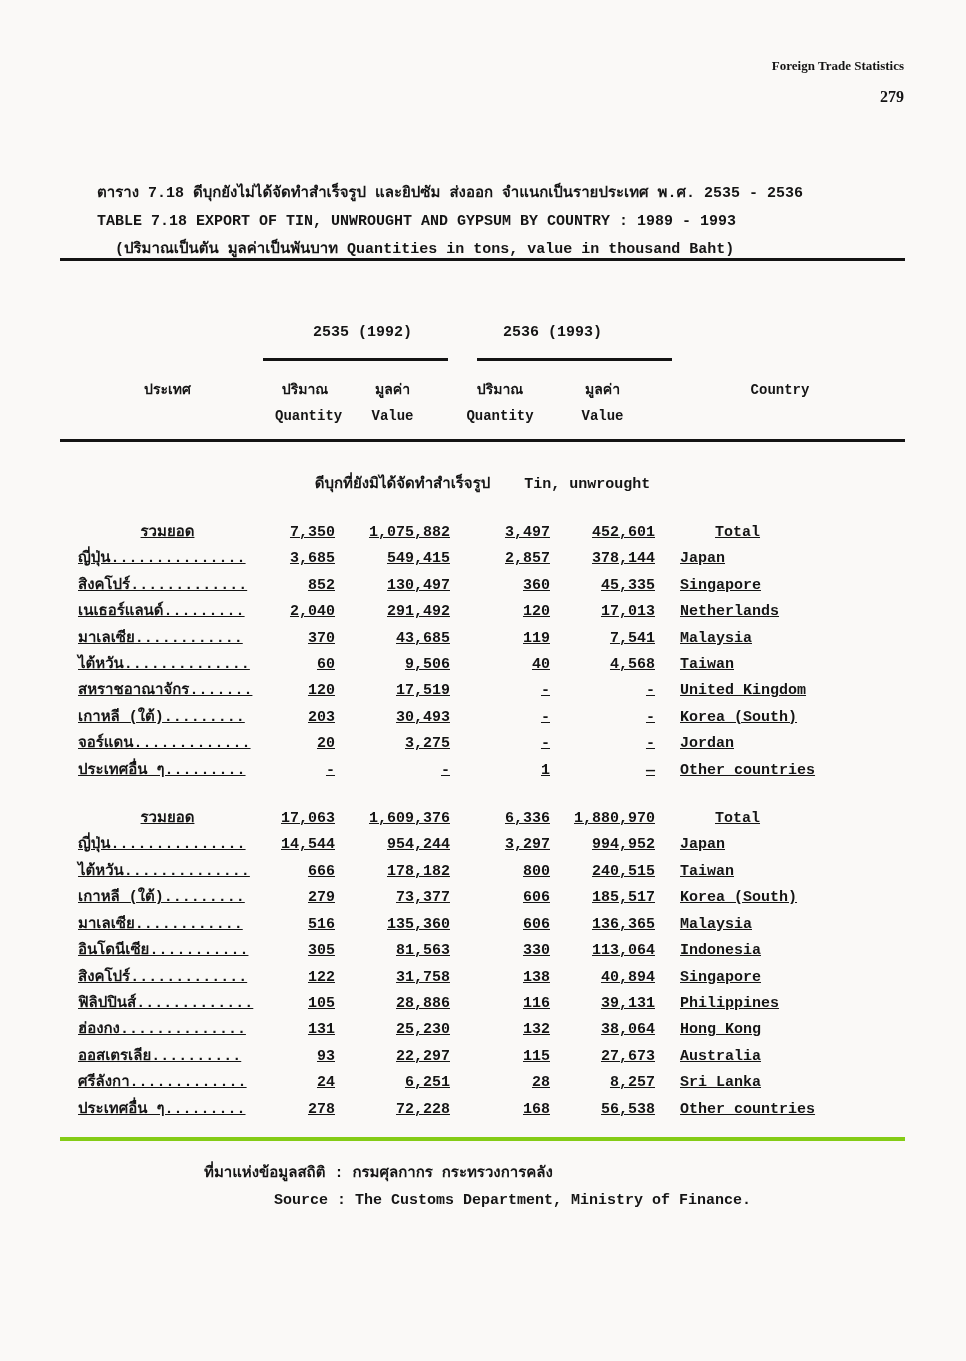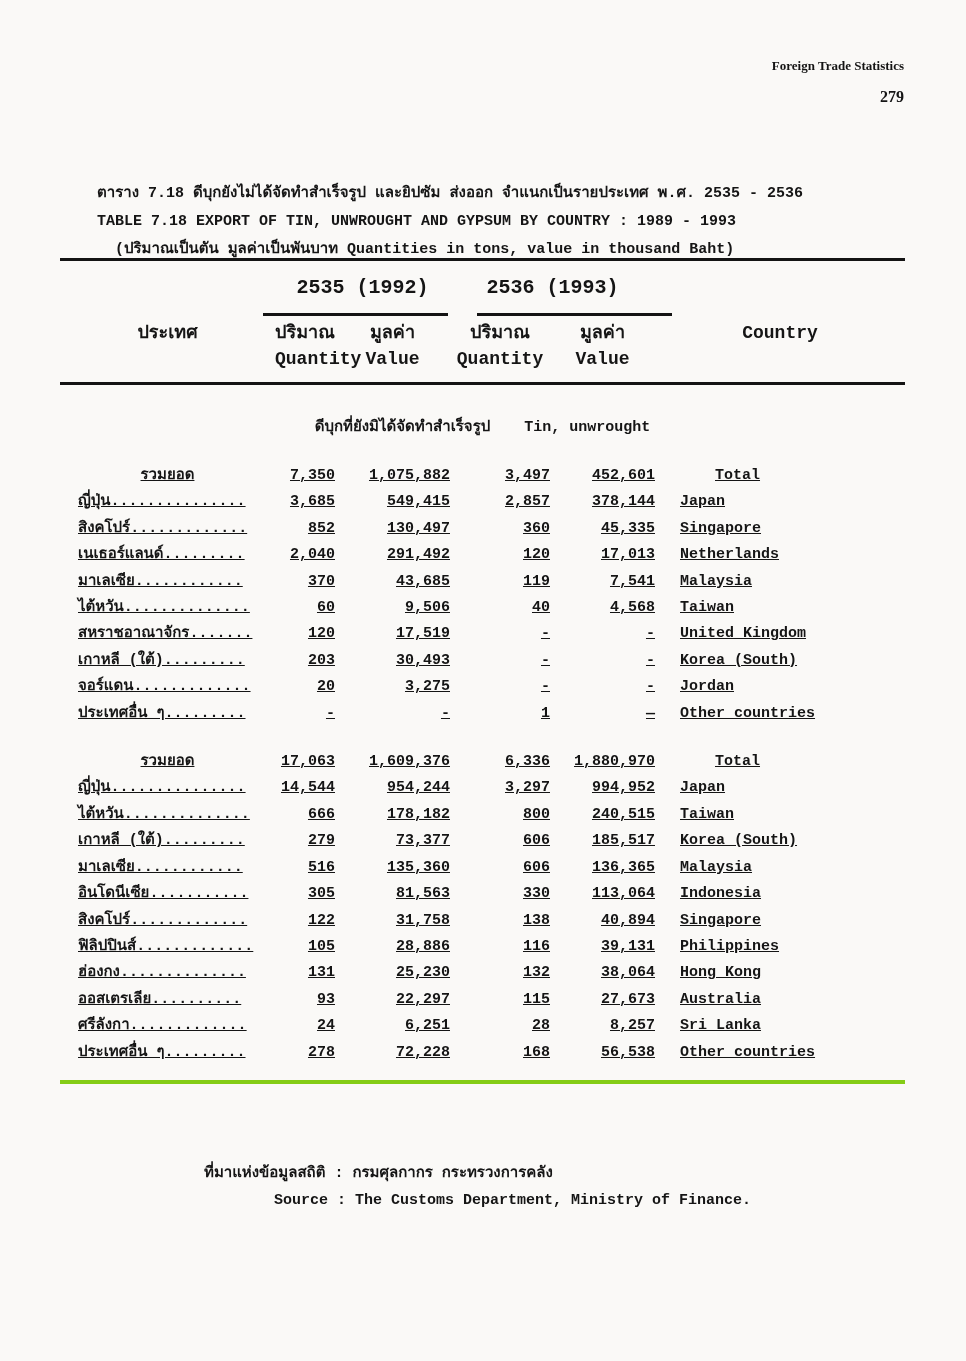--- a/index.html
+++ b/index.html
@@ -24,28 +24,28 @@
 
   
   .title-block { position: absolute; top: 168px; left: 97px; right: 60px; font-size: 15px; line-height: 28px; white-space: nowrap; margin-top: 12px; }
   .title-units { padding-left: 18px; }
 
   
   .table { position: absolute; top: 258px; left: 60px; width: 845px; border-top: 3px solid #141414; }
   .grid-hdr   { display: grid; grid-template-columns: 215px 175px 205px 1fr; }
   .grid-cols  { display: grid; grid-template-columns: 215px 60px 115px 100px 105px 1fr; }
 
-  .year-row { height: 52px; align-items: center; font-size: 20px; }
+  .year-row { height: 52px; align-items: center; font-size: 15px; margin-top: 45px; }
   .year-cell { text-align: center; white-space: nowrap; }
 
   .underline-row { height: 3px; }
   .underline-row .ul1 { grid-column: 2; border-top: 3px solid #141414; margin-left: -12px; margin-right: 2px; }
   .underline-row .ul2 { grid-column: 3; border-top: 3px solid #141414; margin-left: 27px; margin-right: -17px; }
 
-  .colhead-row { padding: 4px 0 10px 0; border-bottom: 3px solid #141414; font-size: 18px; line-height: 26px; }
+  .colhead-row { padding: 16px 0 10px 0; border-bottom: 3px solid #141414; font-size: 14px; line-height: 26px; }
   .colhead { text-align: center; white-space: nowrap; }
   .colhead .sub { display: block; }
 
   .section-title { margin-top: 30px; text-align: center; font-size: 15px; line-height: 26px; }
   .section-title .gap { display: inline-block; width: 34px; }
 
   .rows { margin-top: 22px; font-size: 15px; text-decoration: underline; }
   .row { line-height: 26.4px; }
   .c { white-space: nowrap; }
   .c-thai { padding-left: 18px; overflow: hidden; }

